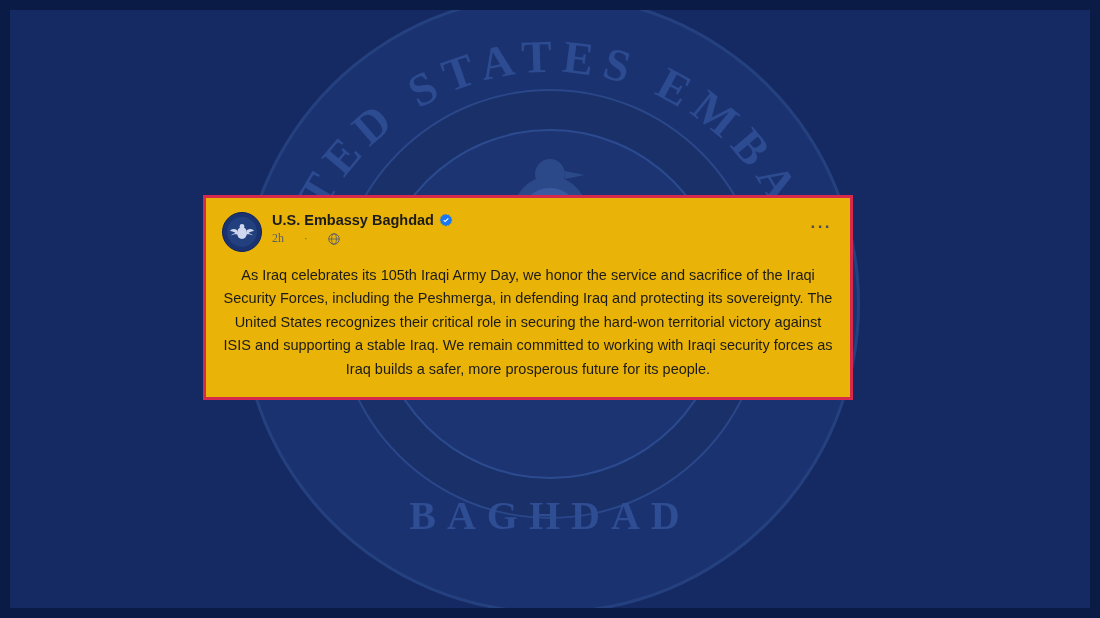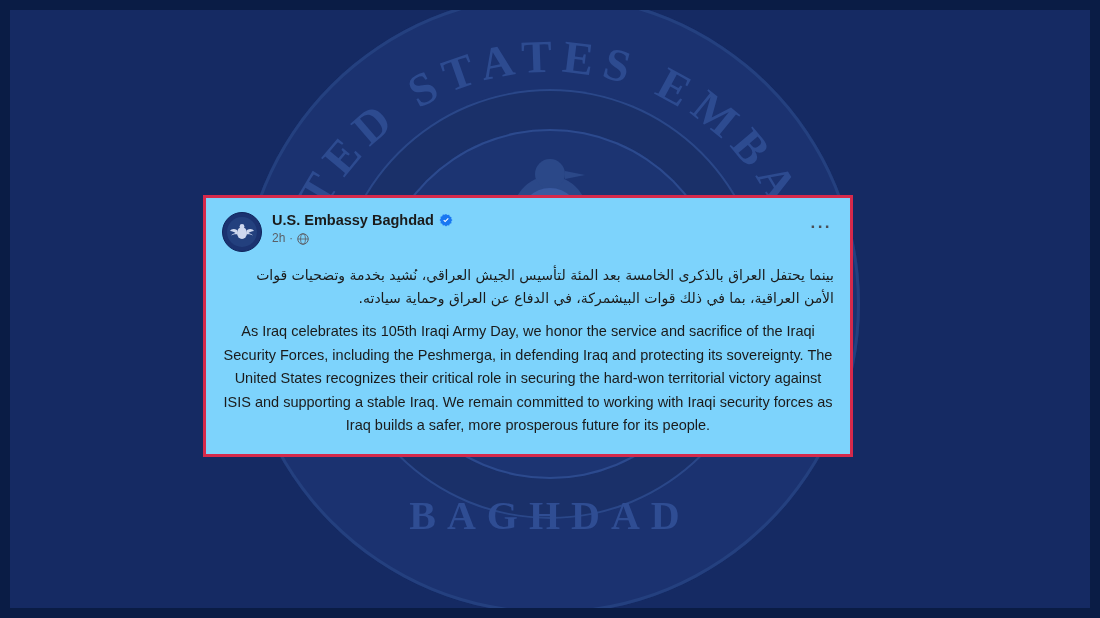--- a/index.html
+++ b/index.html
@@ -99,21 +99,21 @@
     height: 150px;
   }
 
   
   .post-card {
     position: absolute;
     left: 203px;
     top: 195px;
     width: 650px;
     border: 3px solid #d6294b;
-    background: #7dd3fc;
+    background: #eab308;
     box-sizing: border-box;
     padding: 14px 16px 16px 16px;
   }
 
   .post-header {
     display: flex;
     align-items: flex-start;
     position: relative;
   }
   .avatar {
@@ -154,24 +154,25 @@
     font-family: "Liberation Sans", sans-serif;
   }
   .verified {
     width: 14px;
     height: 14px;
     display: inline-block;
   }
   .meta-row {
     display: flex;
     align-items: center;
-    gap: 4px;
+    gap: 20px;
     margin-top: 3px;
     color: #5b5f66;
     font-size: 12px;
+    font-family: Liberation Serif, serif;
   }
   .meta-dot {
     font-size: 11px;
     line-height: 1;
     color: #5b5f66;
   }
   .globe-icon {
     width: 12px;
     height: 12px;
     display: inline-block;
@@ -277,18 +278,17 @@
             <ellipse cx="8" cy="8" rx="3.2" ry="7" fill="none" stroke="#5b5f66" stroke-width="1.1"></ellipse>
             <line x1="1" y1="8" x2="15" y2="8" stroke="#5b5f66" stroke-width="1.1"></line>
           </svg>
         </div>
       </div>
 
       <div class="more-dots">···</div>
     </div>
 
     <div class="post-body">
-      <p class="ar">بينما يحتفل العراق بالذكرى الخامسة بعد المئة لتأسيس الجيش العراقي، نُشيد بخدمة وتضحيات قوات الأمن العراقية، بما في ذلك قوات البيشمركة، في الدفاع عن العراق وحماية سيادته.</p>
       <p class="en">As Iraq celebrates its 105th Iraqi Army Day, we honor the service and sacrifice of the Iraqi Security Forces, including the Peshmerga, in defending Iraq and protecting its sovereignty.  The United States recognizes their critical role in securing the hard-won territorial victory against ISIS and supporting a stable Iraq.  We remain committed to working with Iraqi security forces as Iraq builds a safer, more prosperous future for its people.</p>
     </div>
 
   </div>
 </div>
 
 </body></html>

